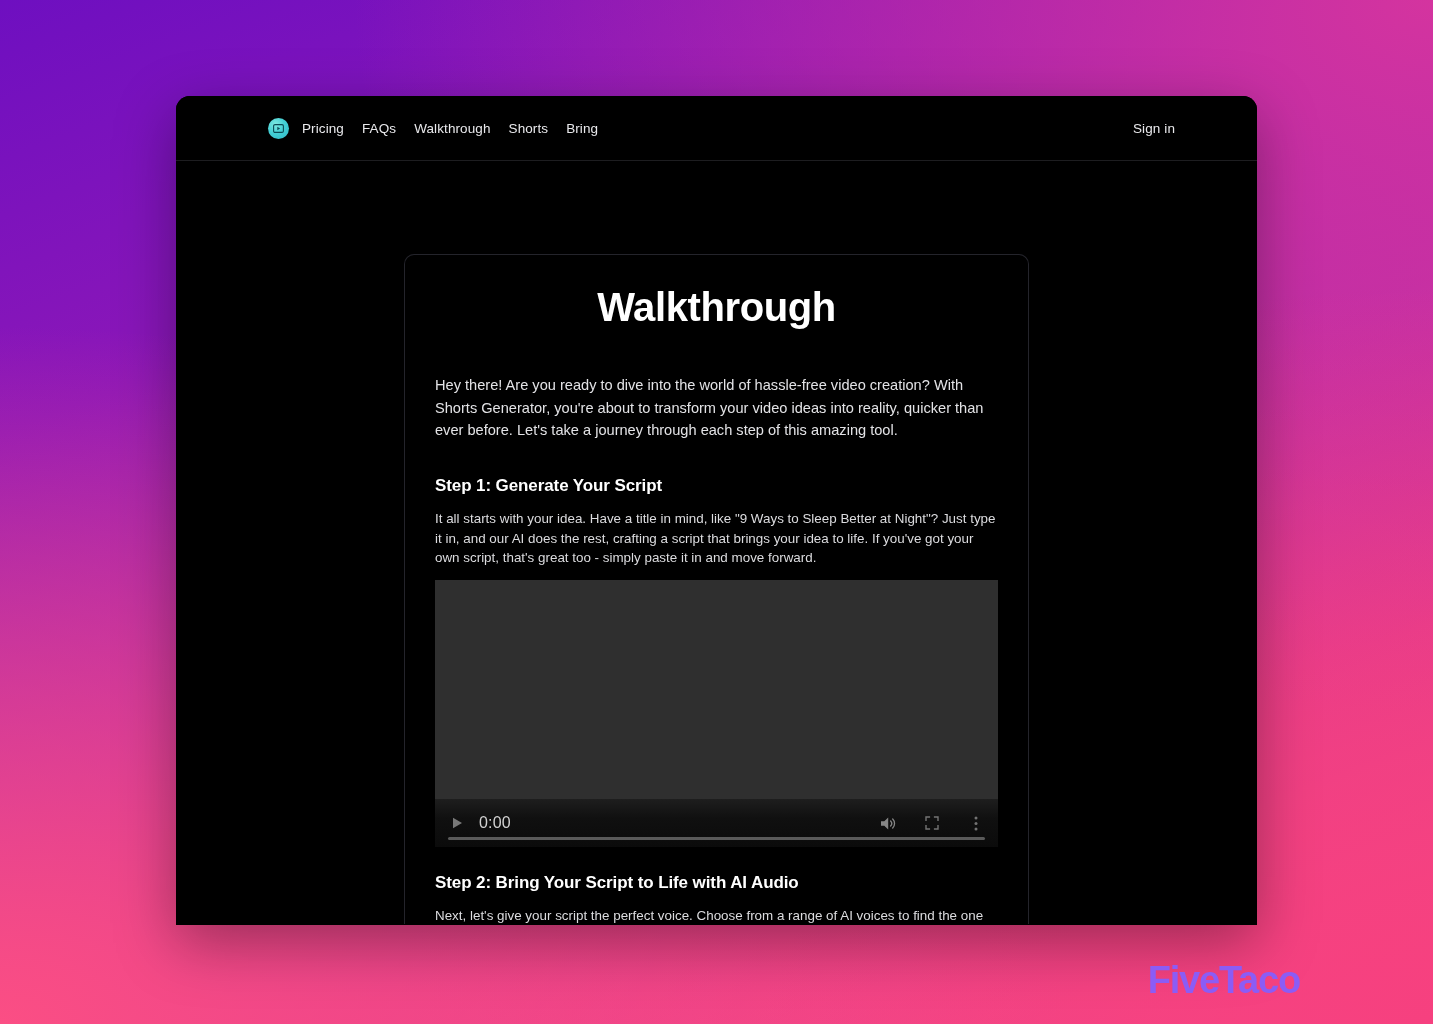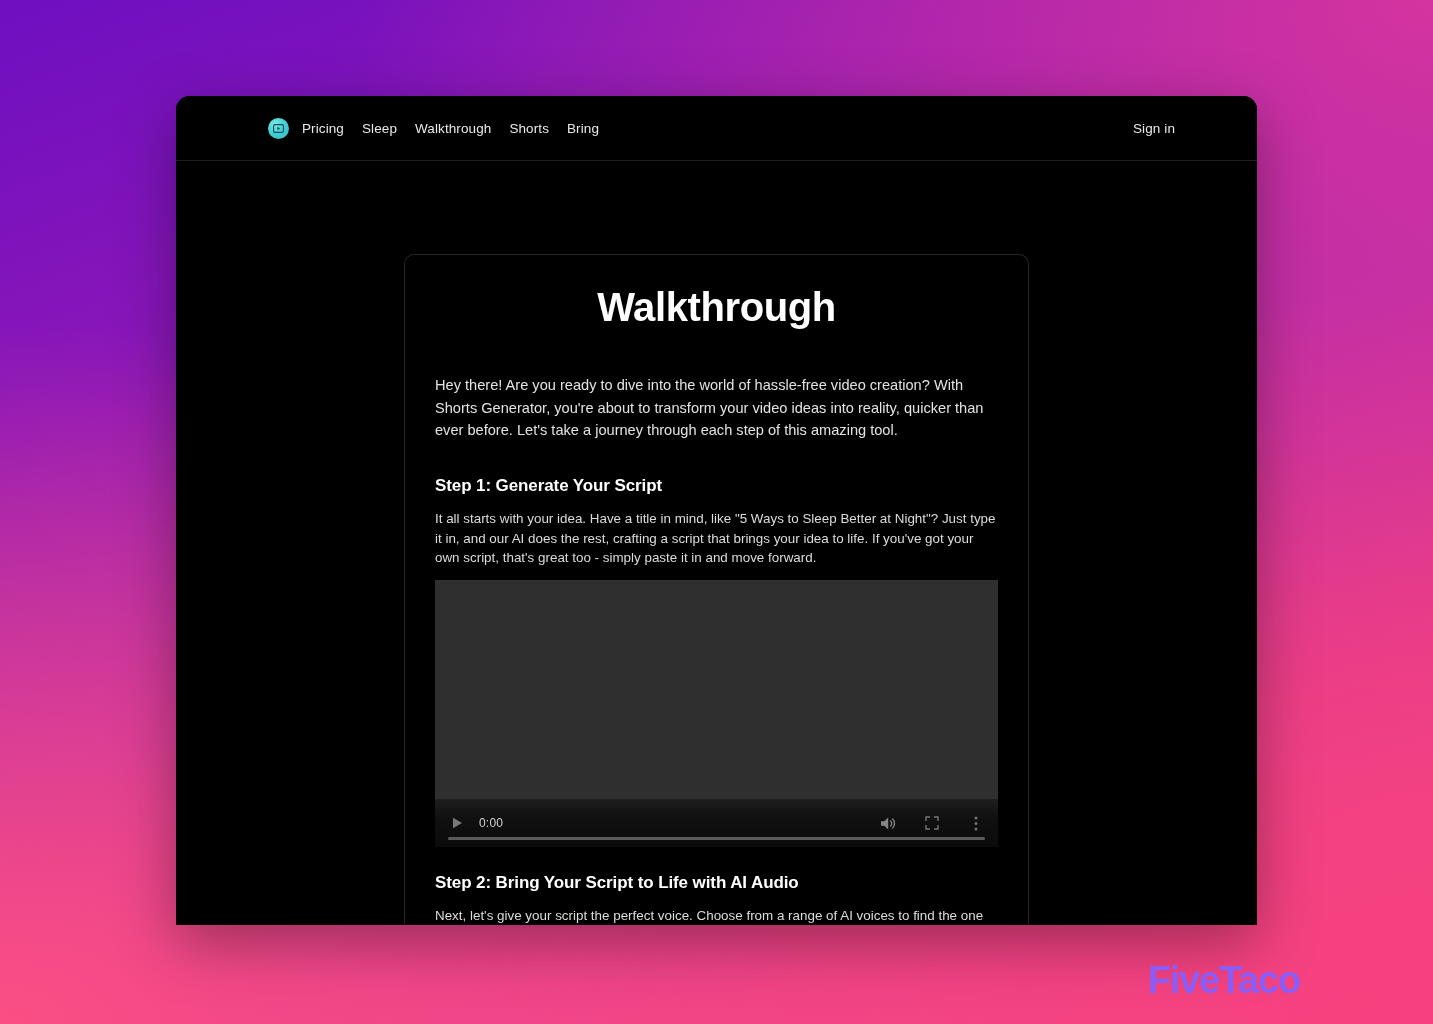--- a/index.html
+++ b/index.html
@@ -162,21 +162,21 @@
     width: 18px;
     height: 18px;
     display: flex;
     align-items: center;
     justify-content: center;
     opacity: 0.62;
   }
 
   .vc-time {
     color: #d2d2d2;
-    font-size: 12px;
+    font-size: 16px;
     letter-spacing: 0.2px;
   }
 
   .progress-track {
     position: absolute;
     left: 13px;
     right: 13px;
     bottom: 7px;
     height: 3px;
     background: #5a5a5a;
@@ -211,40 +211,40 @@
       <span>
         <svg width="11" height="9" viewBox="0 0 11 9" aria-hidden="true">
           <rect x="0.6" y="0.6" width="9.8" height="7.8" rx="1.4" fill="none" stroke="#0b4a55" stroke-width="1.1"></rect>
           <path d="M4.3 2.7 L7.1 4.5 L4.3 6.3 Z" fill="#0b4a55"></path>
         </svg>
       </span>
     </div>
 
     <nav class="nav">
       <a href="#">Pricing</a>
-      <a href="#">Sleep</a>
+      <a href="#">FAQs</a>
       <a href="#">Walkthrough</a>
       <a href="#">Shorts</a>
       <a href="#">Bring</a>
     </nav>
 
     <div class="header-right">
       <a href="#" class="signin">Sign in</a>
     </div>
   </header>
 
   <div class="page-body">
     <div class="content-card">
 
       <h1 class="page-title">Walkthrough</h1>
 
       <p class="intro">Hey there! Are you ready to dive into the world of hassle-free video creation? With Shorts Generator, you're about to transform your video ideas into reality, quicker than ever before. Let's take a journey through each step of this amazing tool.</p>
 
       <h2 class="step-heading">Step 1: Generate Your Script</h2>
-      <p class="step-para">It all starts with your idea. Have a title in mind, like "5 Ways to Sleep Better at Night"? Just type it in, and our AI does the rest, crafting a script that brings your idea to life. If you've got your own script, that's great too - simply paste it in and move forward.</p>
+      <p class="step-para">It all starts with your idea. Have a title in mind, like "9 Ways to Sleep Better at Night"? Just type it in, and our AI does the rest, crafting a script that brings your idea to life. If you've got your own script, that's great too - simply paste it in and move forward.</p>
 
       <div class="video">
         <div class="video-controls">
           <div class="vc-left">
             <span class="vc-btn">
               <svg width="11" height="12" viewBox="0 0 11 12" aria-hidden="true">
                 <path d="M1 0.8 L10 6 L1 11.2 Z" fill="#b9b9b9"></path>
               </svg>
             </span>
             <span class="vc-time">0:00</span>

